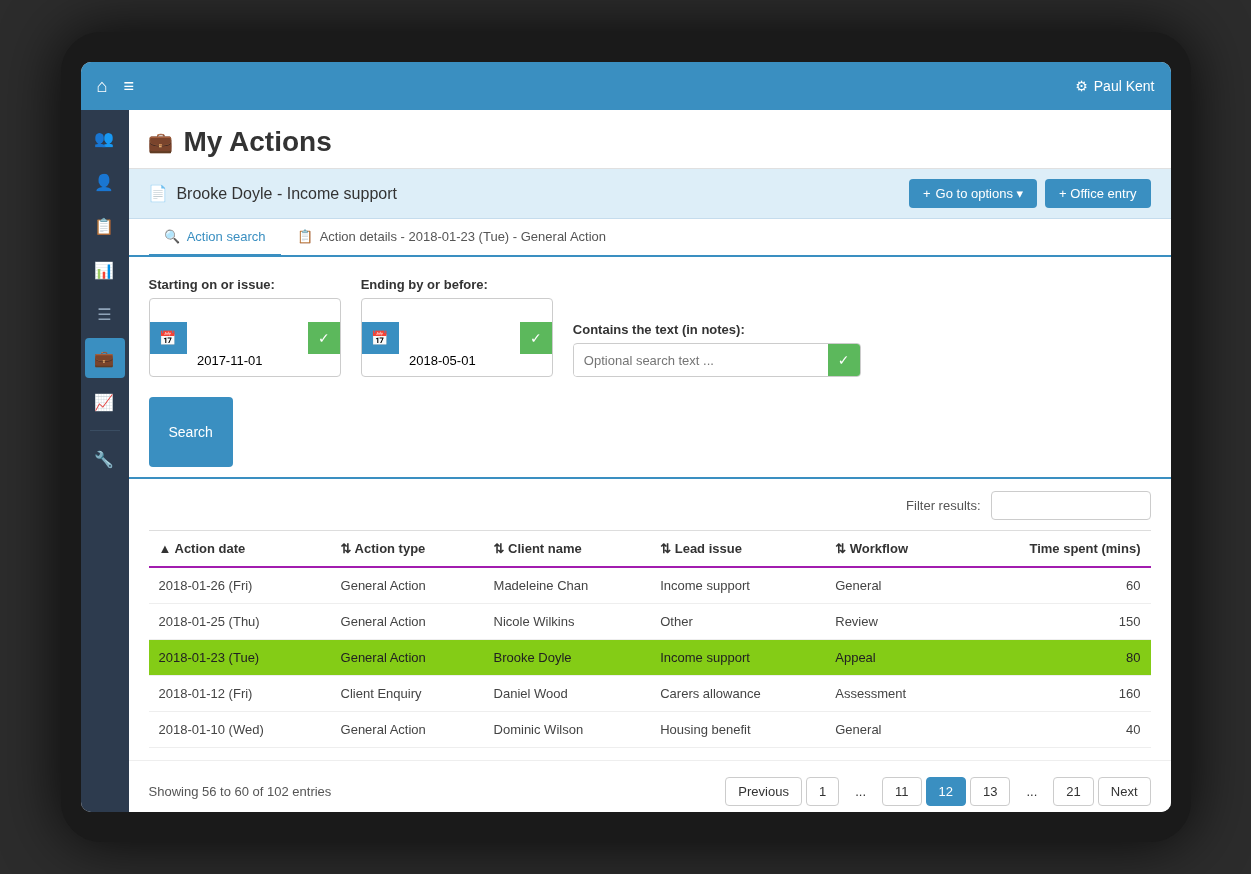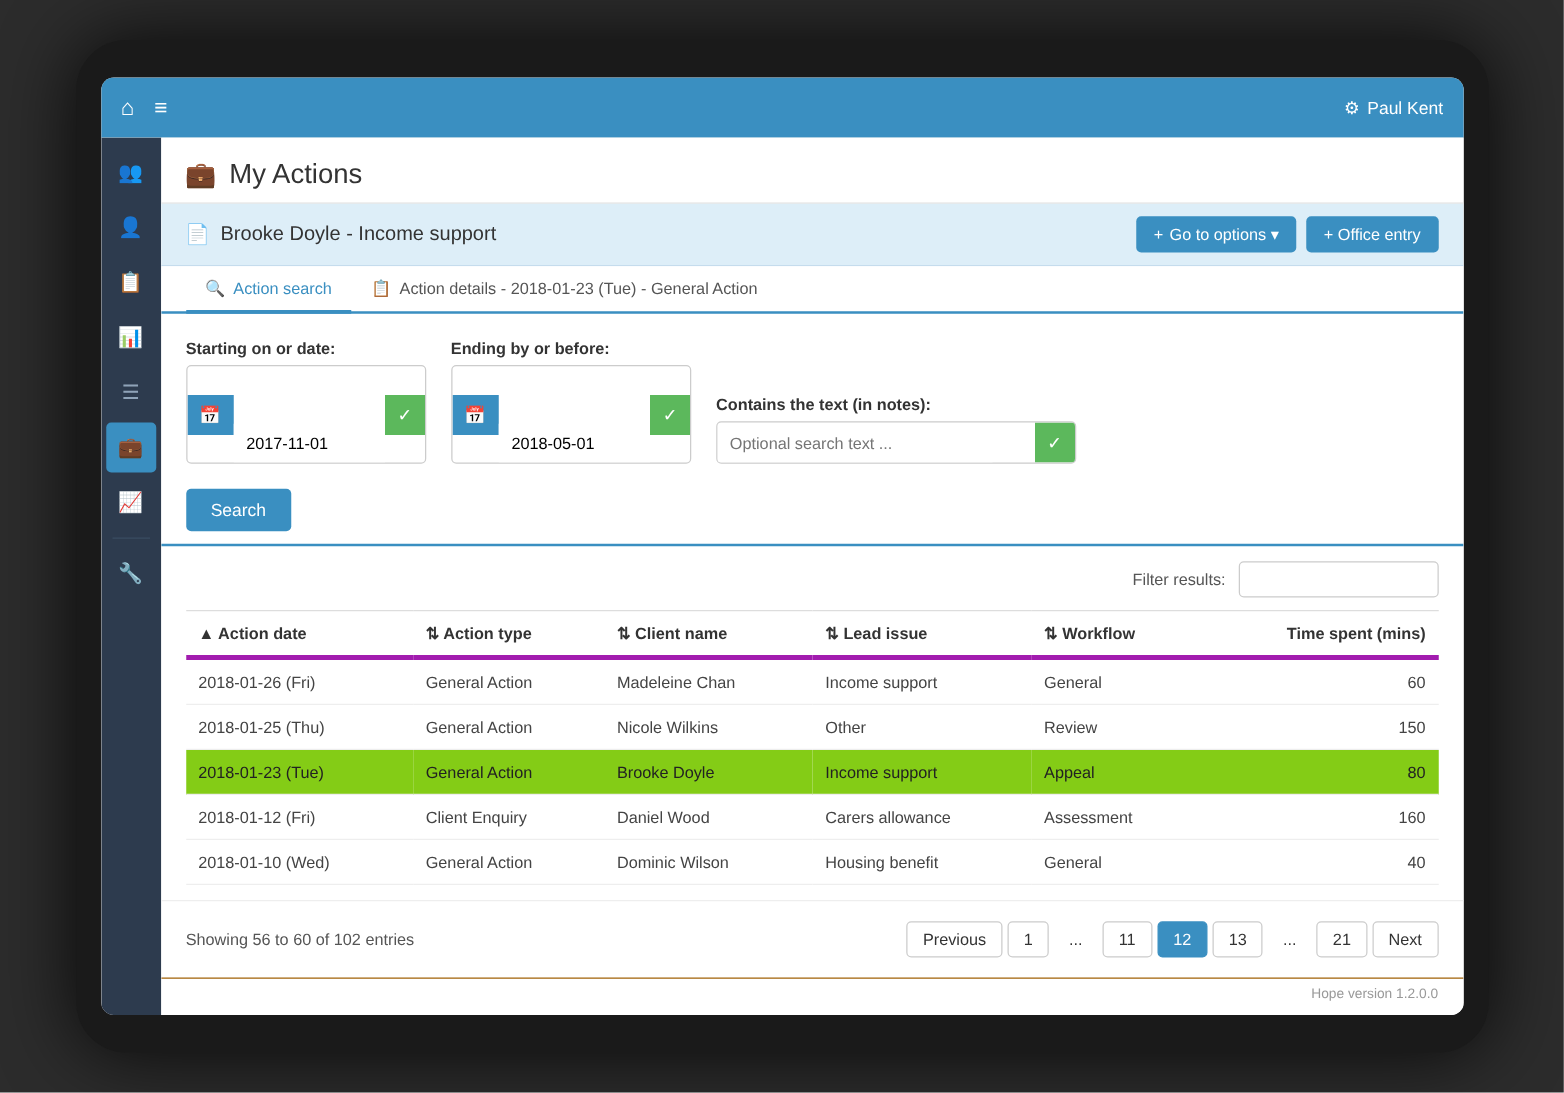--- a/index.html
+++ b/index.html
@@ -104,22 +104,22 @@
       padding: 0;
     }
     .page-header {
       padding: 16px 20px 10px;
       border-bottom: 1px solid #e0e0e0;
       display: flex;
       align-items: center;
       gap: 10px;
     }
     .page-title {
-      font-size: 22px;
-      font-weight: 400;
+      font-size: 28px;
+      font-weight: 700;
       color: #333;
     }
     .page-title-icon {
       color: #555;
       font-size: 20px;
     }
     
     .case-header {
       background: #ddeef8;
       padding: 10px 20px;
@@ -239,21 +239,21 @@
     }
     .search-text-check {
       background: #5cb85c;
       color: white;
       padding: 8px 10px;
     }
     .btn-search {
       background: #3a8fc1;
       color: white;
       border: none;
-      padding: 9px 20px;
+      padding: 27px 20px;
       border-radius: 4px;
       cursor: pointer;
       font-size: 14px;
       margin-top: 20px;
     }
     
     .results-area {
       padding: 12px 20px;
     }
     .filter-row {
@@ -276,21 +276,21 @@
       outline: none;
     }
     
     table {
       width: 100%;
       border-collapse: collapse;
       font-size: 13px;
     }
     thead tr {
       border-top: 1px solid #ddd;
-      border-bottom: 4px solid #a21caf;
+      border-bottom: 2px solid #a21caf;
     }
     th {
       padding: 10px 10px;
       text-align: left;
       color: #333;
       font-weight: 600;
       white-space: nowrap;
       cursor: pointer;
     }
     td {
@@ -425,21 +425,21 @@
           <div class="tab">
             <span>📋</span>
             <span>Action details - 2018-01-23 (Tue) - General Action</span>
           </div>
         </div>
 
         <div class="search-form">
           <div class="search-row">
 
             <div class="field-group">
-              <label>Starting on or date:</label>
+              <label>Starting on or issue:</label>
               <div class="input-with-icon">
                 <span class="input-icon">📅</span>
                 <input type="text" value="2017-11-01" style="">
                 <span class="input-check">✓</span>
               </div>
             </div>
 
             <div class="field-group">
               <label>Ending by or before:</label>
               <div class="input-with-icon">

